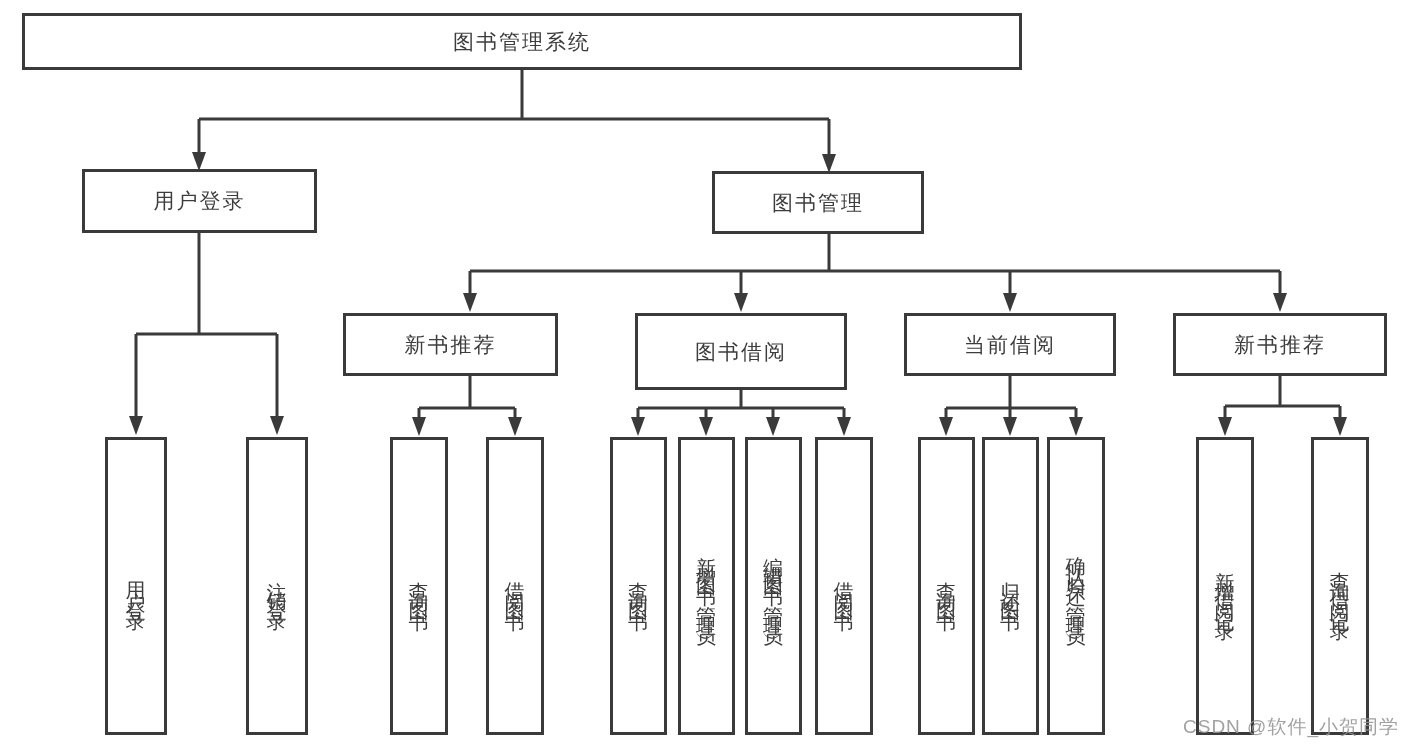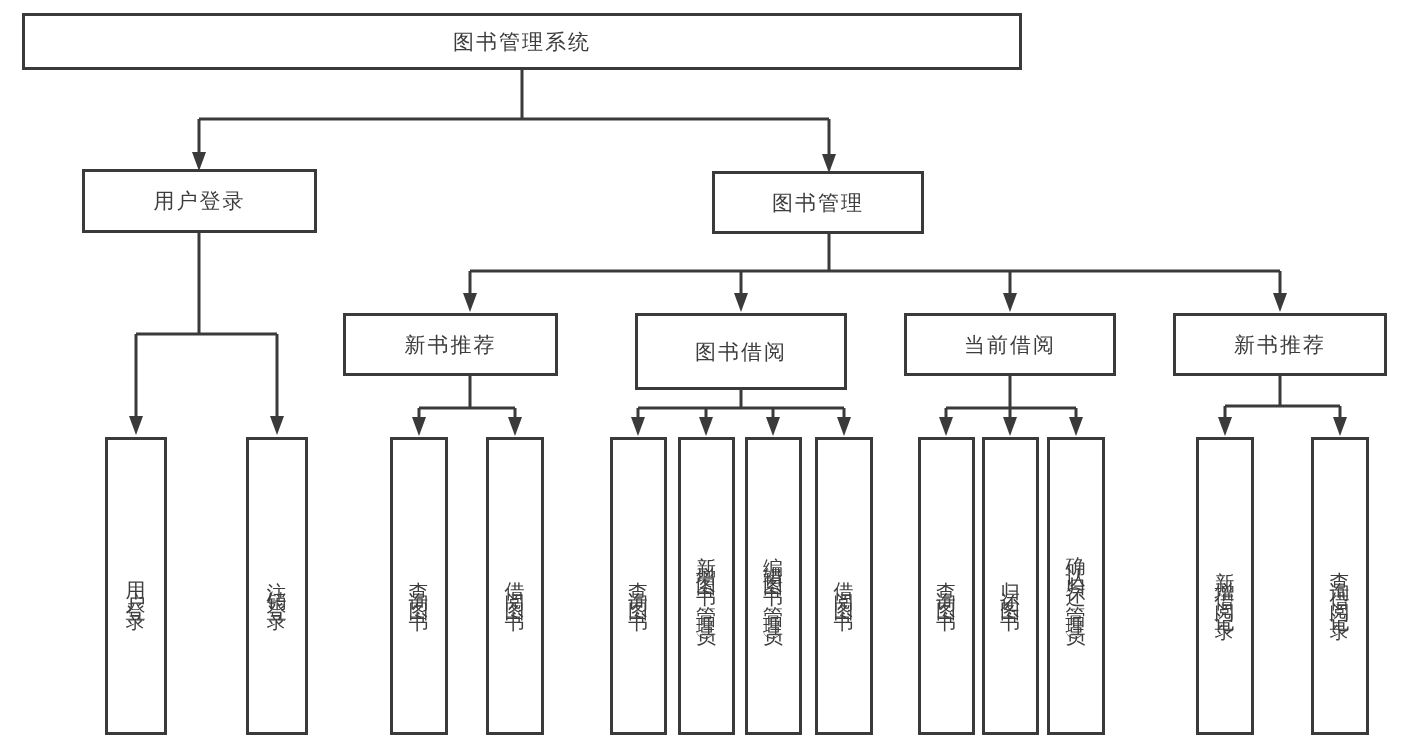--- a/index.html
+++ b/index.html
@@ -105,13 +105,14 @@
   <div class="box vbox" style="left:745px; top:437px; width:57px; height:298px;">编辑图书（管理员）</div>
   <div class="box vbox" style="left:815px; top:437px; width:58px; height:298px;">借阅图书</div>
 
   <div class="box vbox" style="left:918px; top:437px; width:57px; height:298px;">查询图书</div>
   <div class="box vbox" style="left:982px; top:437px; width:57px; height:298px;">归还图书</div>
   <div class="box vbox" style="left:1047px; top:437px; width:58px; height:298px;">确认归还（管理员）</div>
 
   <div class="box vbox" style="left:1196px; top:437px; width:58px; height:298px;">新增借阅记录</div>
   <div class="box vbox" style="left:1311px; top:437px; width:58px; height:298px;">查询借阅记录</div>
 
+  <div id="watermark">CSDN @软件_小贺同学</div>
 </div>
 
 </body></html>

